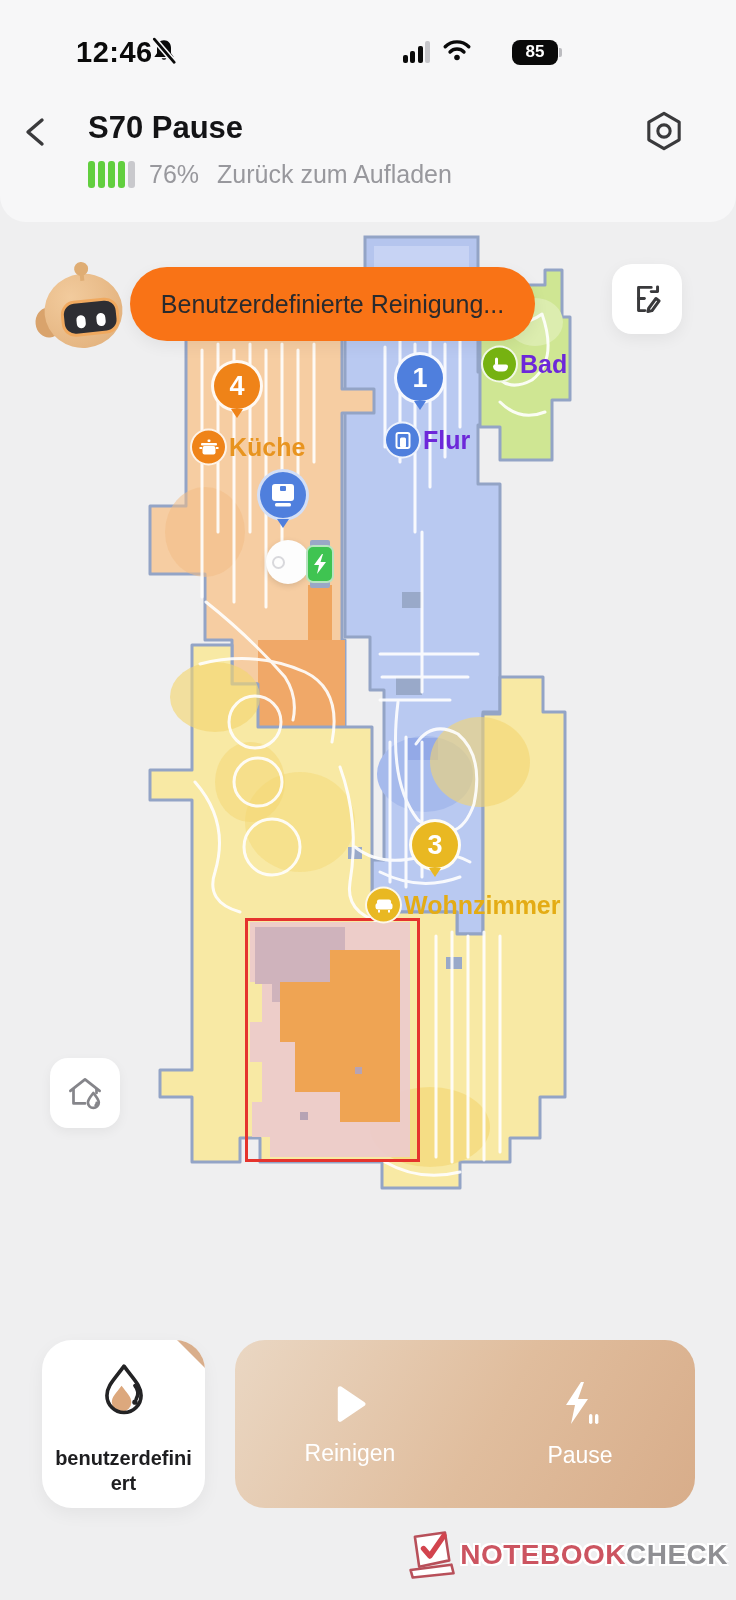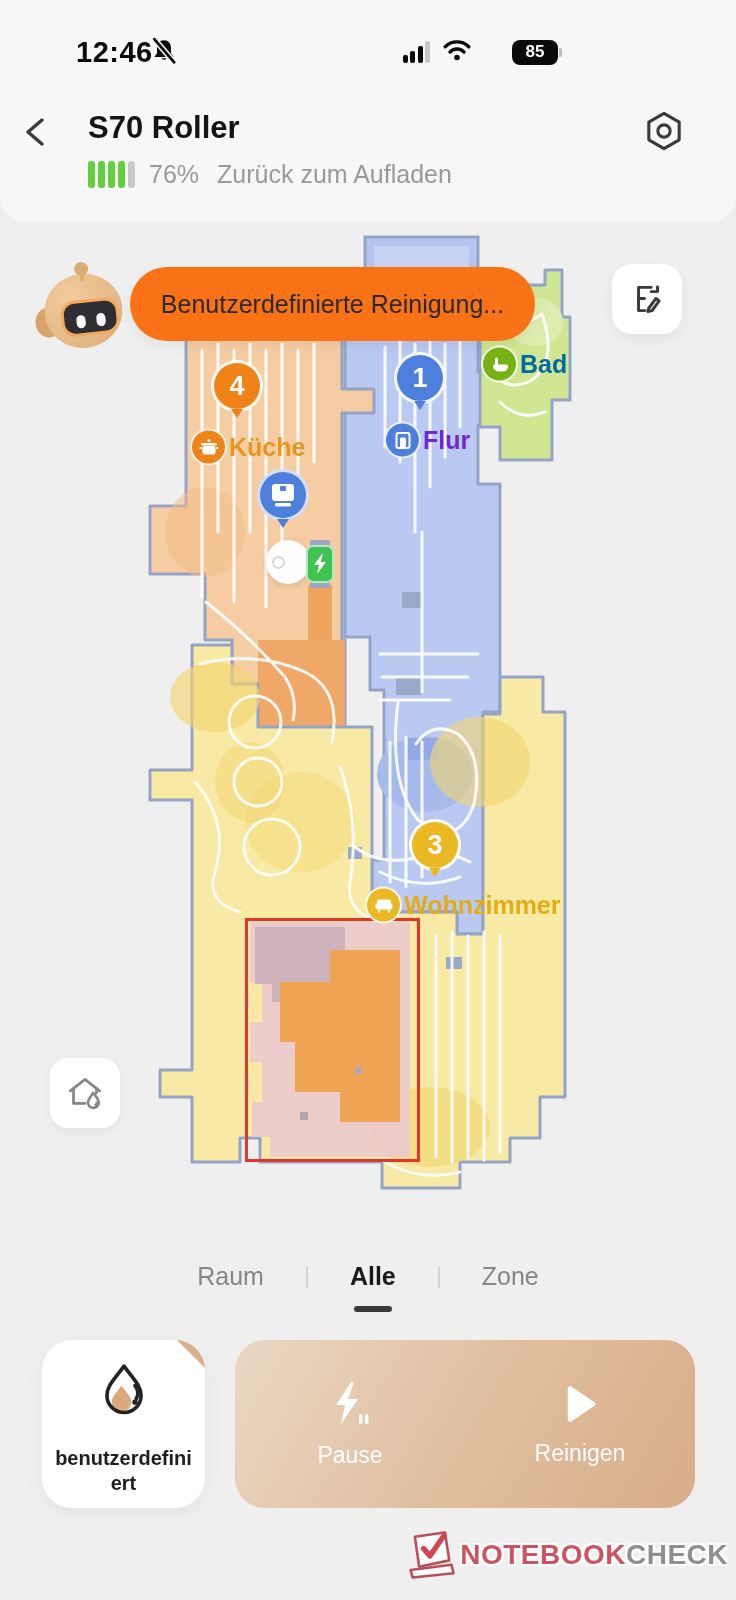--- a/index.html
+++ b/index.html
@@ -250,21 +250,21 @@
     </div>
     <div class="room-tag" style="left:481px; top:142px;">
       <div class="room-ic" style="background:#76b211;">
         <svg width="20" height="20" viewBox="0 0 20 20">
             <g fill="#fff">
           <rect x="5" y="3" width="3" height="8" rx="1.5"></rect>
           <path d="M4,10 h12 a2,2 0 0 1 2,2 v0.5 a5.5,5.5 0 0 1 -5.5,4.5 h-4 a5.5,5.5 0 0 1 -5.5,-5 z"></path>
         </g>
           </svg>
       </div>
-      <span class="room-name" style="color:#0369a1;">Bad</span>
+      <span class="room-name" style="color:#6d28d9;">Bad</span>
     </div>
     <div class="room-tag" style="left:365px; top:683px;">
       <div class="room-ic" style="background:#e9b822;">
         <svg width="22" height="22" viewBox="0 0 22 22">
             <g fill="#fff">
           <rect x="4" y="5" width="14" height="5" rx="2"></rect>
               <rect x="2.5" y="8.5" width="17" height="6.5" rx="2.5"></rect>
           <rect x="5" y="15.5" width="2" height="2.5"></rect>
               <rect x="15" y="15.5" width="2" height="2.5"></rect>
         </g>
@@ -341,76 +341,69 @@
           <span class="batt-tip"></span>
         </span>
       </div>
     </div>
 
     <span class="back-chevron">
       <svg width="36" height="40" viewBox="0 0 36 40">
         <polyline points="24,8 10,20 24,32" fill="none" stroke="#3a3a3c" stroke-width="3.4" stroke-linecap="round" stroke-linejoin="round"></polyline>
       </svg>
     </span>
-    <h1 class="page-title">S70 Roller</h1>
+    <h1 class="page-title">S70 Pause</h1>
     <span class="gear-hex">
       <svg width="44" height="46" viewBox="0 0 40 40">
         <path d="M20,4 L33.8,12 V28 L20,36 L6.2,28 V12 Z" fill="none" stroke="#3a3a3c" stroke-width="2.8" stroke-linejoin="round"></path>
         <circle cx="20" cy="20" r="5.6" fill="none" stroke="#3a3a3c" stroke-width="2.8"></circle>
       </svg>
     </span>
 
     <div class="batt-row">
       <span class="cells">
         <i></i>
           <i></i>
           <i></i>
           <i></i>
           <i class="empty"></i>
       </span>
       <span class="batt-pct">76%</span>
       <span class="robot-status">Zurück zum Aufladen</span>
     </div>
   </div>
 
-  <div class="tabs">
-    <span class="tab">Raum</span>
-    <span class="tab-div"></span>
-    <span class="tab active">Alle</span>
-    <span class="tab-div"></span>
-    <span class="tab">Zone</span>
-  </div>
 
   <div class="card-custom">
     <div class="fold"></div>
     <span class="ic">
       <svg width="78" height="78" viewBox="0 0 64 64">
         <path d="M30,26 c4.5,6 8,9 8,13.5 a8,8 0 1,1 -16,0 c0,-4.5 3.5,-7.5 8,-13.5 z" fill="#dca87d"></path>
         <path d="M32,10 c8,11 14,16 14,24 a14,14 0 1,1 -28,0 c0,-8 6,-13 14,-24 z" fill="none" stroke="#232325" stroke-width="3" stroke-linejoin="round"></path>
         <path d="M41,26 a9,9 0 0,1 1,11" fill="none" stroke="#232325" stroke-width="3" stroke-linecap="round"></path>
         <circle cx="41" cy="39.5" r="2.2" fill="#232325"></circle>
       </svg>
     </span>
     <div class="lbl">benutzerdefiniert</div>
   </div>
 
   <div class="ctl-panel">
     <div class="ctl-btn">
+      <svg width="40" height="44" viewBox="0 0 36 38">
+        <path d="M9,5 L30,19 L9,33 Z" fill="#fff" stroke="#fff" stroke-width="4" stroke-linejoin="round"></path>
+      </svg>
+      <span class="lab">Reinigen</span>
+    </div>
+    <div class="ctl-btn">
       <svg width="44" height="48" viewBox="0 0 44 48">
         <path d="M23,2 L8,25 H17 L13,44 L30,19 H20 L26,2 Z" fill="#fff"></path>
         <rect x="31" y="34" width="3.4" height="10" rx="1.7" fill="#fff"></rect>
         <rect x="37" y="34" width="3.4" height="10" rx="1.7" fill="#fff"></rect>
       </svg>
       <span class="lab">Pause</span>
-    </div>
-    <div class="ctl-btn">
-      <svg width="40" height="44" viewBox="0 0 36 38">
-        <path d="M9,5 L30,19 L9,33 Z" fill="#fff" stroke="#fff" stroke-width="4" stroke-linejoin="round"></path>
-      </svg>
-      <span class="lab">Reinigen</span>
     </div>
   </div>
 
   <div class="watermark">
     <svg width="58" height="54" viewBox="0 0 54 50">
       <path d="M12,8 L40,4 L44,30 L16,36 Z" fill="#fff" stroke="#b8505a" stroke-width="2.4" stroke-linejoin="round"></path>
       <path d="M20,19 L26,26 L39,7" fill="none" stroke="#d2444e" stroke-width="5" stroke-linecap="round" stroke-linejoin="round"></path>
       <path d="M8,39 L46,34 L48,42 L10,46 Z" fill="#fff" stroke="#b8505a" stroke-width="2.4" stroke-linejoin="round"></path>
     </svg>
     <span class="wm-nb">NOTEBOOK</span>

